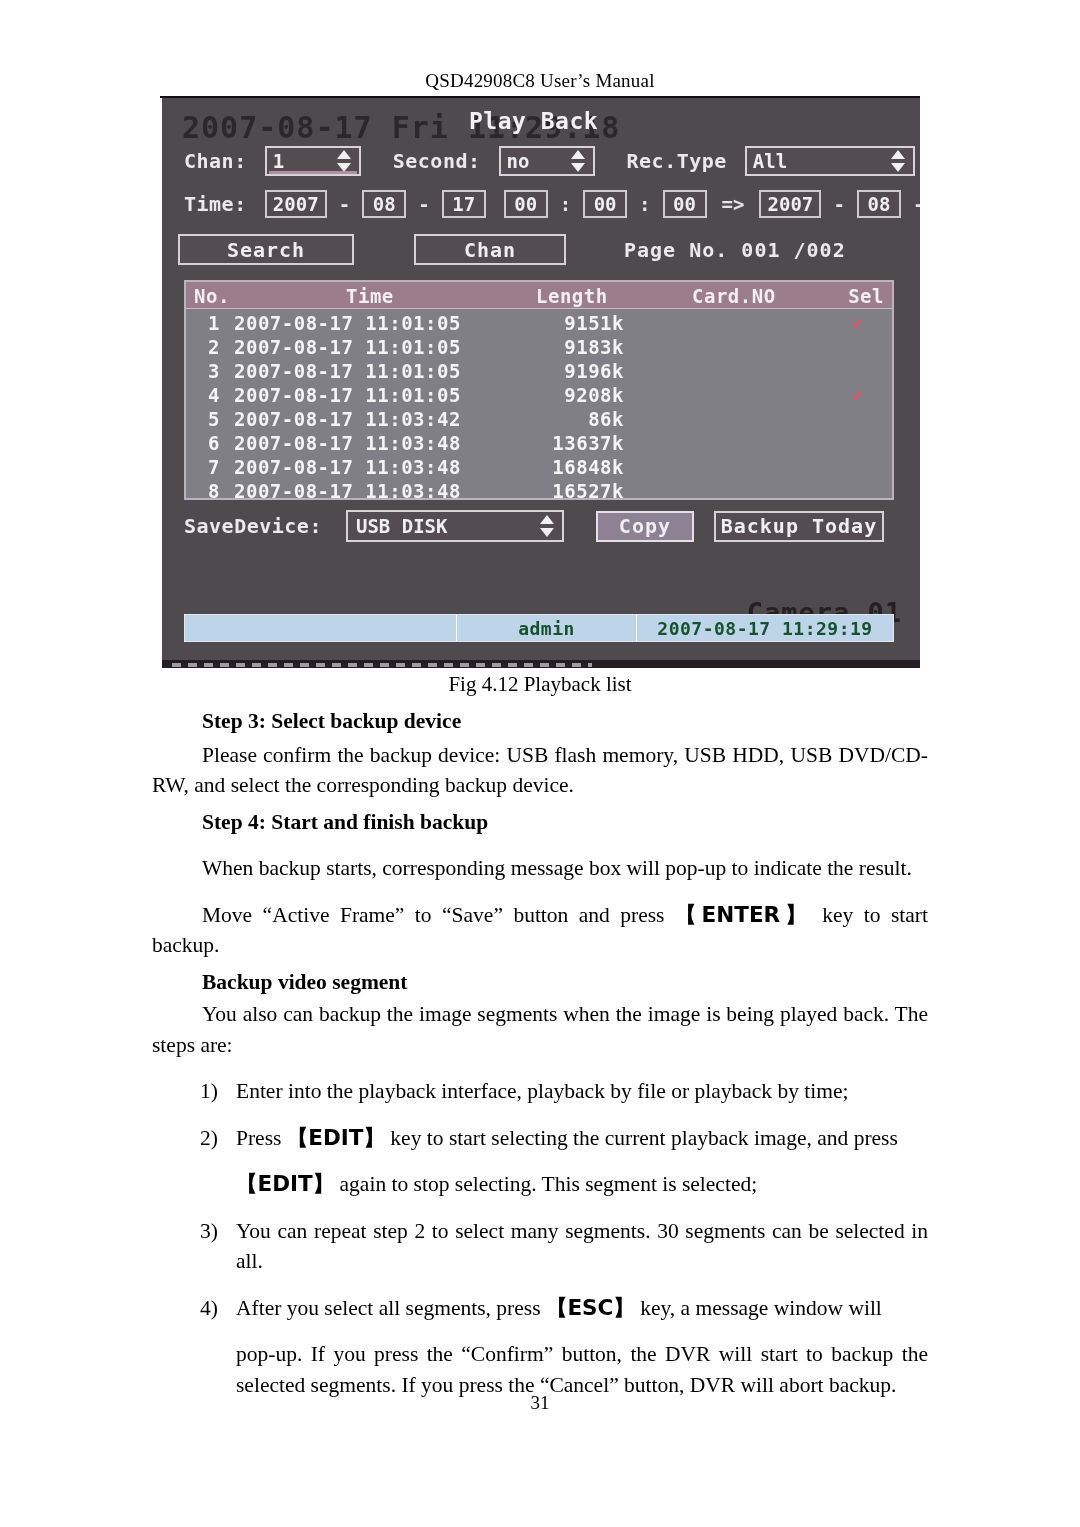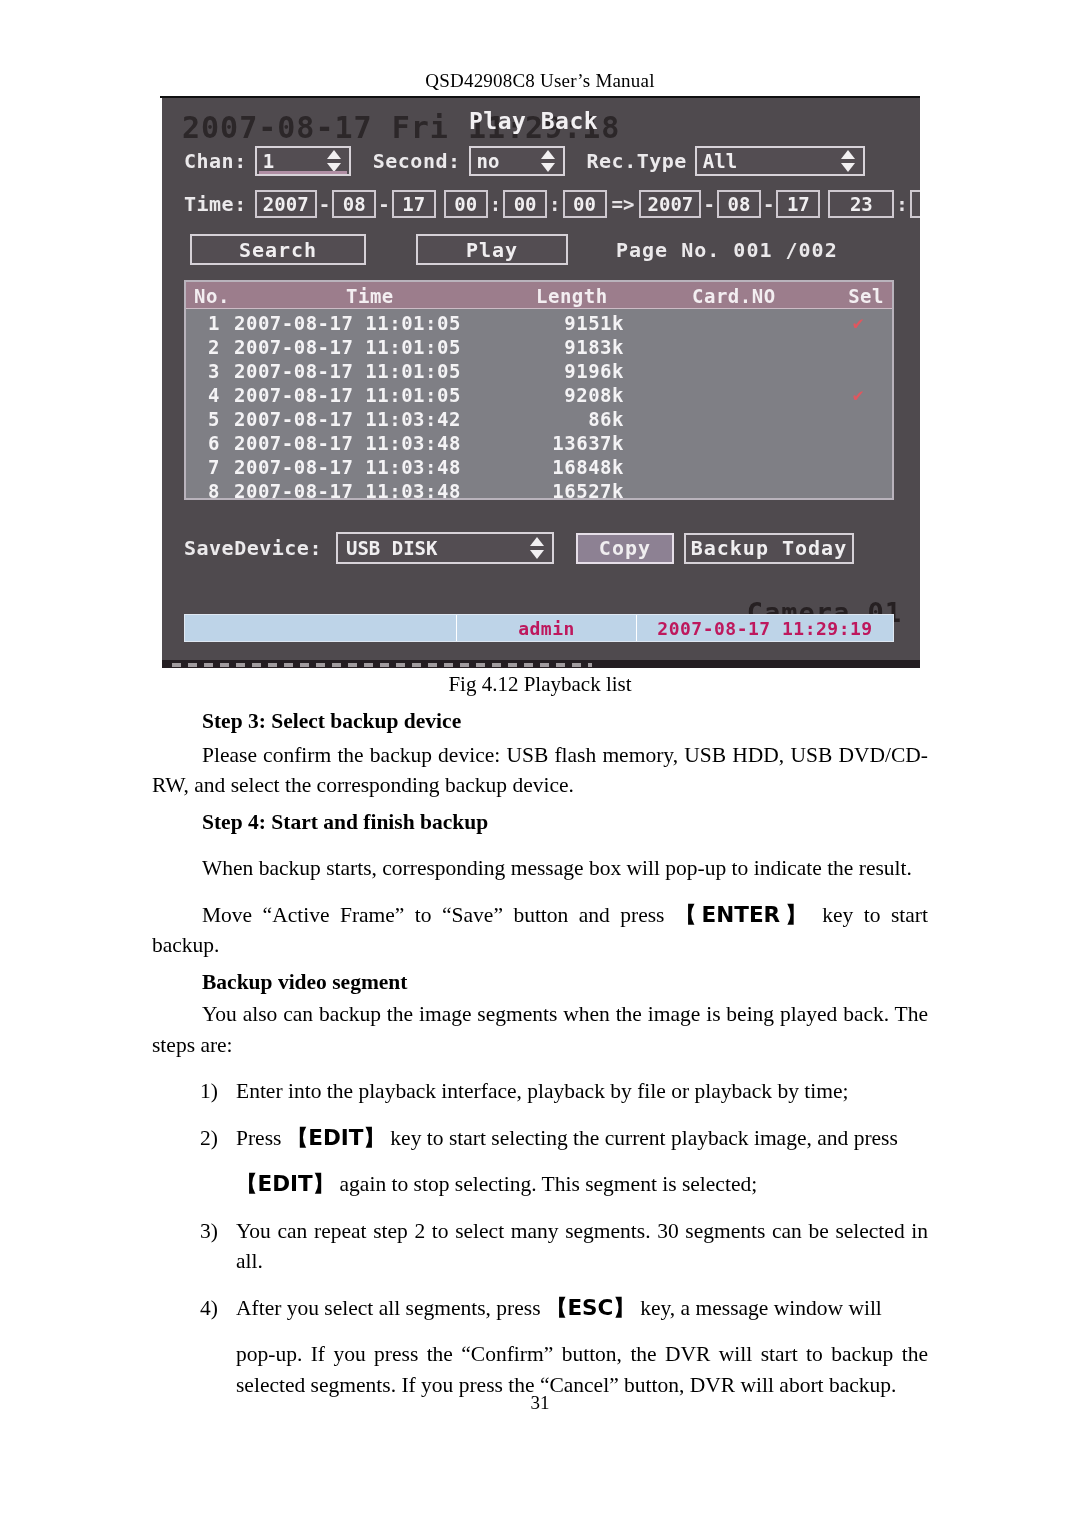--- a/index.html
+++ b/index.html
@@ -93,20 +93,21 @@
     letter-spacing: 0.5px;
     white-space: nowrap;
   }
 
   
   .row {
     position: absolute;
     display: flex;
     align-items: center;
     white-space: nowrap;
+    gap: 10px;
   }
   .lbl {
     font-family: "DejaVu Sans Mono", monospace;
     font-size: 20px;
     font-weight: 700;
     color: #ebe9eb;
     letter-spacing: 0.5px;
   }
 
   
@@ -268,21 +269,21 @@
     width: 710px; height: 28px;
     display: flex;
     border: 1px solid #dfe8f2;
     box-sizing: border-box;
   }
   .sb-cell {
     background: #bed4e8;
     display: flex; align-items: center; justify-content: center;
     font-family: "DejaVu Sans Mono", monospace;
     font-size: 18px; font-weight: 700;
-    color: #be185d;
+    color: #14532d;
     letter-spacing: 0.5px;
     border-right: 1px solid #ffffff;
     box-sizing: border-box;
   }
   .sb-blank { width: 272px; }
   .sb-user  { width: 180px; }
   .sb-time  { flex: 1; border-right: none; }
 
   .camera-osd {
     position: absolute;
@@ -419,23 +420,23 @@
         <span class="tbox" style="width:42px;">08</span>
         <span class="sep">-</span>
         <span class="tbox" style="width:42px;">17</span>
         <span class="tbox" style="width:66px; margin-left:8px;">23</span>
         <span class="sep">:</span>
         <span class="tbox" style="width:42px;">59</span>
         <span class="sep">:</span>
 
       </div>
 
-      <div class="row" style="left:28px; top:136px;justify-content:center;">
+      <div class="row" style="left:16px; top:136px;justify-content:center;">
         <span class="btn" style="width:176px;">Search</span>
-        <span class="btn" style="width:152px; margin-left:50px;">Play</span>
+        <span class="btn" style="width:152px; margin-left:50px;">Chan</span>
         <span class="pageno" style="margin-left:48px;">Page No. 001 /002</span>
       </div>
 
       <div class="list-wrap">
         <div class="list-head">
           <span class="hd-no">No.</span>
           <span class="hd-time">Time</span>
           <span class="hd-len">Length</span>
           <span class="hd-card">Card.NO</span>
           <span class="hd-sel">Sel</span>
@@ -493,21 +494,21 @@
           <div class="lrow">
             <span class="c-no">8</span>
             <span class="c-time">2007-08-17 11:03:48</span>
             <span class="c-len">16527k</span>
             <span class="c-card"></span>
             <span class="c-sel"></span>
           </div>
         </div>
       </div>
 
-      <div class="row" style="left:22px; top:412px;margin-top:22px;">
+      <div class="row" style="left:22px; top:412px;">
         <span class="savedev-label">SaveDevice:</span>
         <span class="devcombo">
           <span class="val">USB DISK</span>
           <span class="spin">
               <i class="up"></i>
               <i class="dn"></i>
             </span>
         </span>
         <span class="btn sel" style="width:98px; margin-left:22px;">Copy</span>
         <span class="btn" style="width:170px; margin-left:10px;">Backup Today</span>

